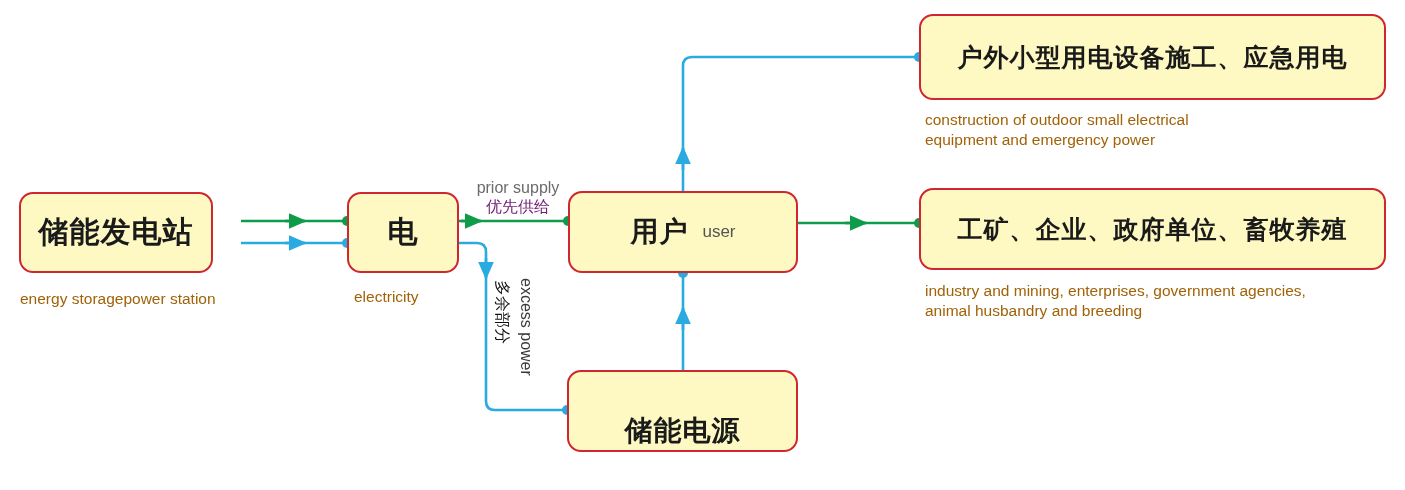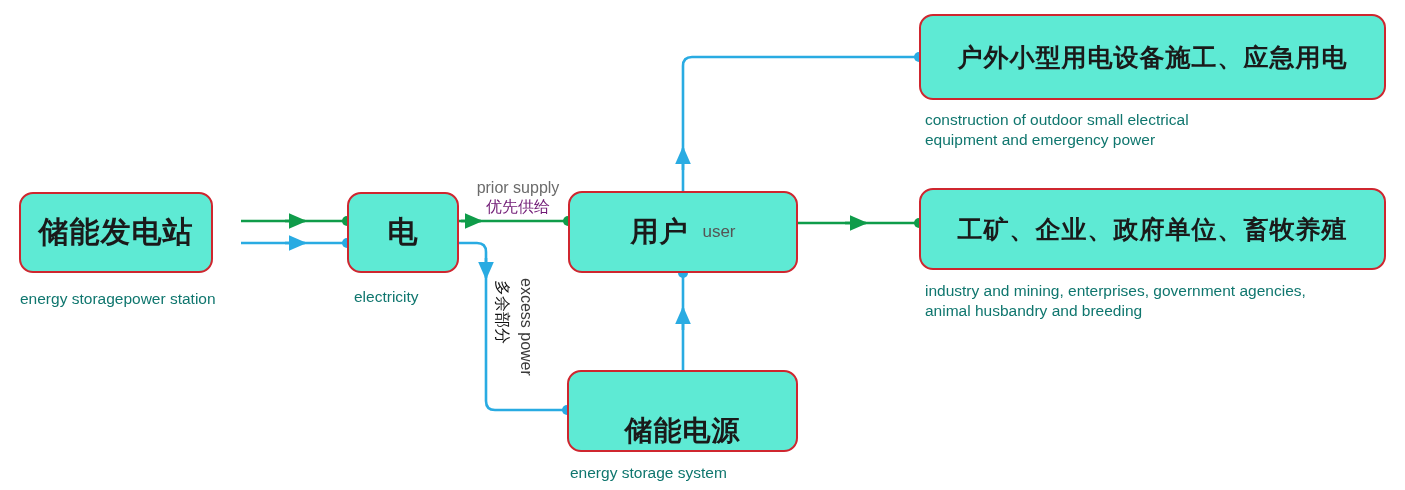--- a/index.html
+++ b/index.html
@@ -21,40 +21,40 @@
     top: 0;
     width: 1405px;
     height: 490px;
     pointer-events: none;
   }
   .node {
     position: absolute;
     box-sizing: border-box;
     border: 2.5px solid #cf262f;
     border-radius: 14px;
-    background: #5eead4;
+    background: #fef9c3;
     display: flex;
     align-items: center;
     justify-content: center;
     white-space: nowrap;
   }
   .node .cn {
     font-weight: bold;
     color: #1a1a1a;
     letter-spacing: 1px;
   }
   .node .en-inline {
     color: #555555;
     font-weight: normal;
     margin-left: 14px;
     letter-spacing: 0;
   }
   .caption {
     position: absolute;
-    color: #0f766e;
+    color: #a16207;
     font-size: 15.5px;
     line-height: 20px;
     white-space: pre-line;
   }
   .edge-label {
     position: absolute;
     text-align: center;
     line-height: 19px;
     white-space: nowrap;
   }
@@ -173,21 +173,20 @@
   <div class="caption" id="cap-elec">electricity</div>
 
   <div class="node" id="node-user">
     <span class="cn">用户</span>
     <span class="en-inline">user</span>
   </div>
 
   <div class="node" id="node-storage">
     <span class="cn">储能电源</span>
   </div>
-  <div class="caption" id="cap-storage">energy storage system</div>
 
   <div class="node" id="node-outdoor">
     <span class="cn">户外小型用电设备施工、应急用电</span>
   </div>
   <div class="caption" id="cap-outdoor">construction of outdoor small electrical
 equipment and emergency power</div>
 
   <div class="node" id="node-industry">
     <span class="cn">工矿、企业、政府单位、畜牧养殖</span>
   </div>

